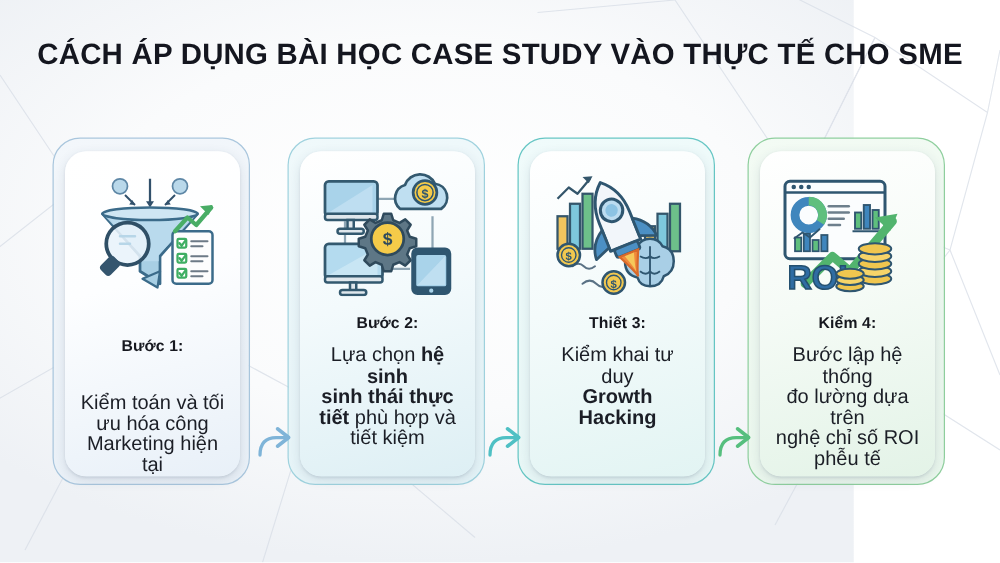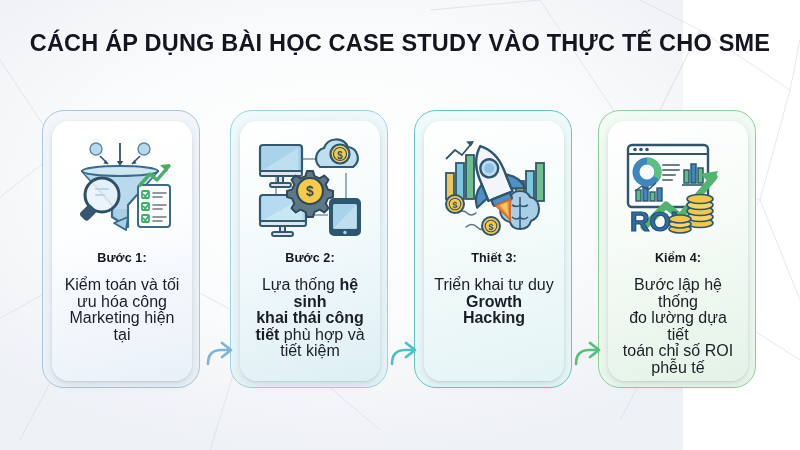--- a/index.html
+++ b/index.html
@@ -57,21 +57,21 @@
     position: absolute;
     left: 9px; top: 10px;
     width: 140px; height: 260px;
     border-radius: 17px;
     padding: 10px 6px 0 6px;
     box-shadow: 0 3px 9px rgba(40,60,90,0.13), 0 1px 2px rgba(40,60,90,0.10);
     display: flex;
     flex-direction: column;
     align-items: center;
   }
-  .card.c1 { background: linear-gradient(165deg,#ffffff 0%, #fdfeff 40%, #e8f0f8 100%); }
+  .card.c1 { background: linear-gradient(165deg,#ffffff 0%, #fdfeff 40%, #e8f0f8 100%); gap: 19px; }
   .card.c2 { background: linear-gradient(165deg,#ffffff 0%, #f3fafc 45%, #ddeff4 100%); }
   .card.c3 { background: linear-gradient(165deg,#ffffff 0%, #f4fbfb 45%, #e2f4f3 100%); }
   .card.c4 { background: linear-gradient(165deg,#ffffff 0%, #f5fbf6 45%, #e3f3e7 100%); }
 
   .icon-box {
     width: 118px; height: 108px;
     display: flex; align-items: center; justify-content: center;
     margin-top: 2px;
   }
   .step-title {
@@ -222,22 +222,22 @@
             </g>
 
             <rect x="76" y="62" width="30" height="36" rx="4" fill="#2f5670" stroke="#2f5670" stroke-width="2"></rect>
             <rect x="79" y="67" width="24" height="25" rx="1.5" fill="#a9d3ea"></rect>
             <path d="M80 91 L102 68 L102 91 Z" fill="#c3e1f2" opacity="0.85"></path>
             <circle cx="91" cy="95.5" r="1.7" fill="#a9d3ea"></circle>
           </svg>
         </div>
         <div class="step-title">Bước 2:</div>
         <div class="step-desc">
-          <span>Lựa thống </span><b>hệ sinh</b><br>
-          <b>khai thái công</b><br>
+          <span>Lựa chọn </span><b>hệ sinh</b><br>
+          <b>sinh thái thực</b><br>
           <b>tiết</b><span> phù hợp và</span><br>
           <span>tiết kiệm</span>
         </div>
       </div>
     </div>
 
     <div class="card-wrap w3">
       <div class="card c3">
         <div class="icon-box">
           <svg width="112" height="100" viewBox="0 0 112 100">
@@ -285,21 +285,21 @@
             <circle cx="17" cy="67" r="9" fill="#f2c84f" stroke="#2f5670" stroke-width="2"></circle>
             <circle cx="17" cy="67" r="5.8" fill="none" stroke="#2f5670" stroke-width="1.1"></circle>
             <text x="17" y="71" font-size="9" font-weight="bold" text-anchor="middle" fill="#2f5670" font-family="Liberation Sans, sans-serif">$</text>
             <circle cx="53" cy="89" r="9" fill="#f2c84f" stroke="#2f5670" stroke-width="2"></circle>
             <circle cx="53" cy="89" r="5.8" fill="none" stroke="#2f5670" stroke-width="1.1"></circle>
             <text x="53" y="93" font-size="9" font-weight="bold" text-anchor="middle" fill="#2f5670" font-family="Liberation Sans, sans-serif">$</text>
           </svg>
         </div>
         <div class="step-title">Thiết 3:</div>
         <div class="step-desc">
-          <span>Triển khai tư duy</span><br>
+          <span>Kiểm khai tư duy</span><br>
           <b>Growth Hacking</b>
         </div>
       </div>
     </div>
 
     <div class="card-wrap w4">
       <div class="card c4">
         <div class="icon-box">
           <svg width="112" height="100" viewBox="0 0 112 100">
 
@@ -343,22 +343,22 @@
               <ellipse cx="78" cy="62" rx="13" ry="4.5" fill="#f0c64f"></ellipse>
               <ellipse cx="58" cy="92" rx="11" ry="4" fill="#f0c64f"></ellipse>
               <ellipse cx="58" cy="87" rx="11" ry="4" fill="#f6d469"></ellipse>
               <ellipse cx="58" cy="82" rx="11" ry="4" fill="#f0c64f"></ellipse>
             </g>
           </svg>
         </div>
         <div class="step-title">Kiểm 4:</div>
         <div class="step-desc">
           <span>Bước lập hệ thống</span><br>
-          <span>đo lường dựa tiết</span><br>
-          <span>toán chỉ số ROI</span><br>
+          <span>đo lường dựa trên</span><br>
+          <span>nghệ chỉ số ROI</span><br>
           <span>phễu tế</span>
         </div>
       </div>
     </div>
 
     <div class="arrow a1">
       <svg width="34" height="34" viewBox="0 0 34 34">
         <path d="M5 28 q0 -14 13 -14 h7" fill="none" stroke="#7fb4d8" stroke-width="2.6" stroke-linecap="round"></path>
         <path d="M19 7 l9 7 l-9 7" fill="none" stroke="#7fb4d8" stroke-width="2.8" stroke-linecap="round" stroke-linejoin="round"></path>
       </svg>

